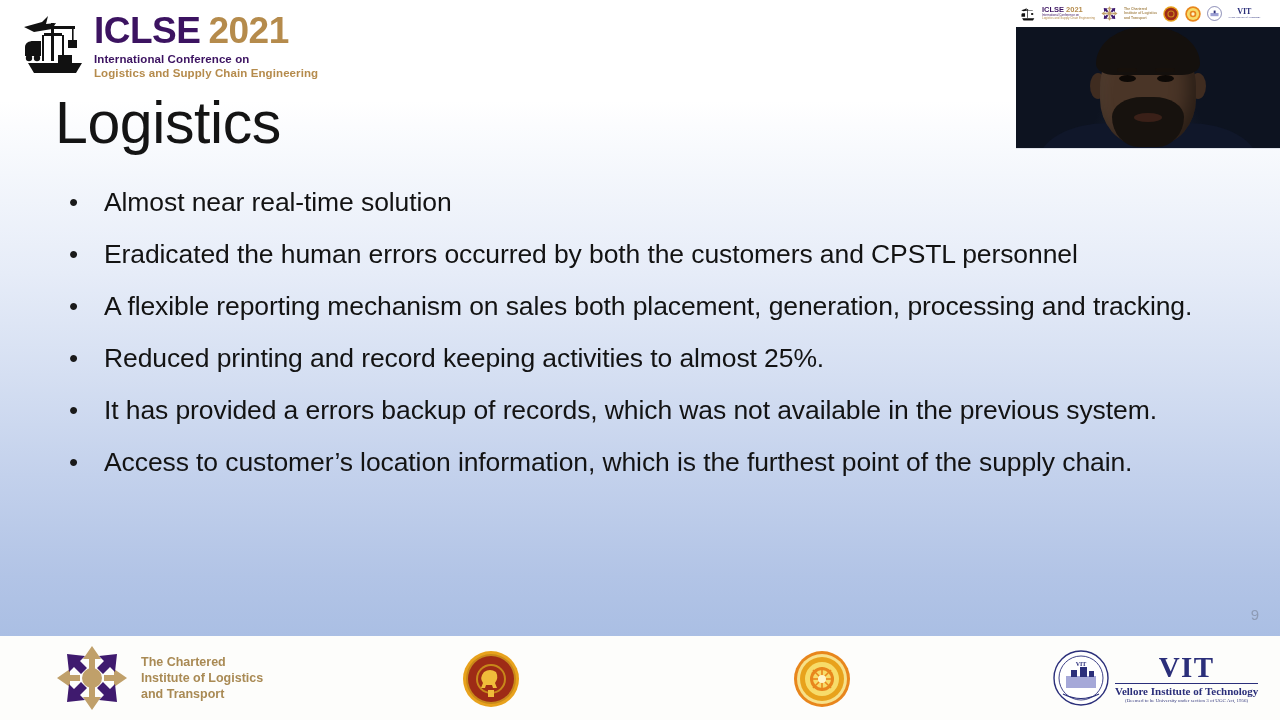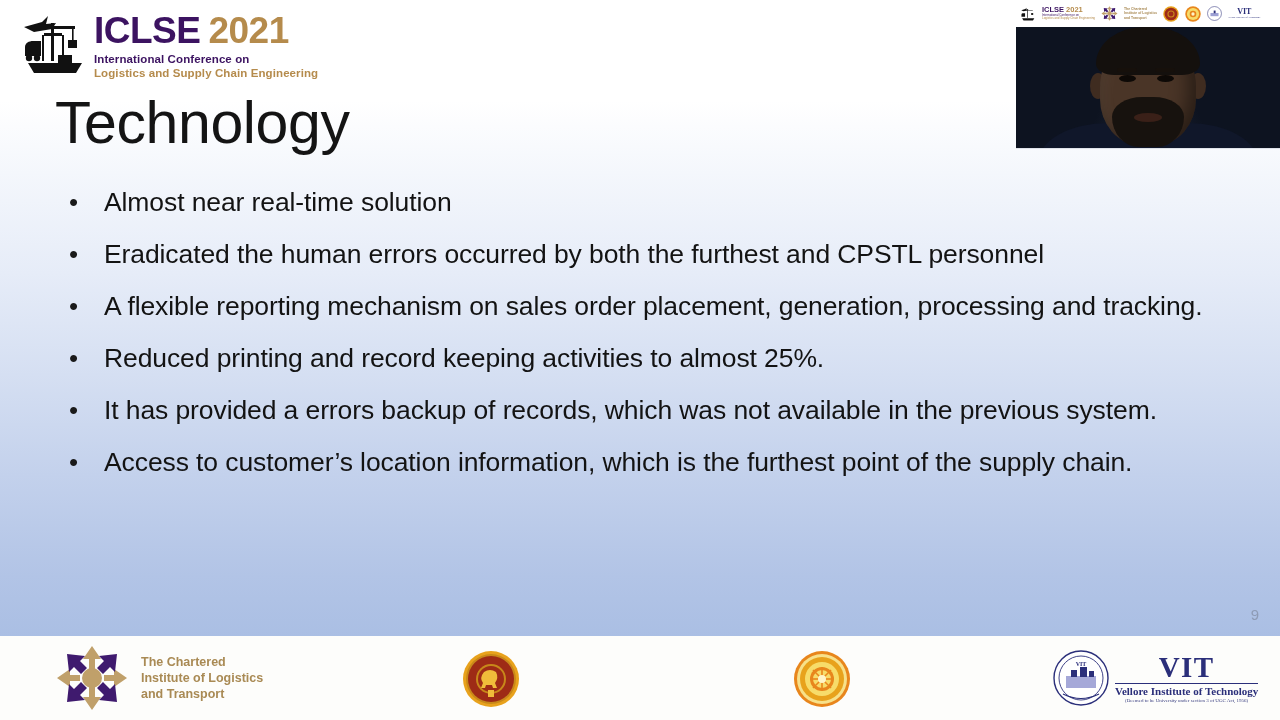--- a/index.html
+++ b/index.html
@@ -172,34 +172,34 @@
     </svg>
     <div class="logo-text-block">
       <div class="logo-title">
         <span class="iclse">ICLSE</span><span class="year">2021</span>
       </div>
       <div class="logo-sub1">International Conference on</div>
       <div class="logo-sub2">Logistics and Supply Chain Engineering</div>
     </div>
   </div>
 
-  <div id="page-title">Technology</div>
+  <div id="page-title">Logistics</div>
 
   <div id="bullet-list">
     <div class="bullet-row">
       <span class="bullet-dot">•</span>
       <span class="bullet-text">Almost near real-time solution</span>
     </div>
     <div class="bullet-row">
       <span class="bullet-dot">•</span>
-      <span class="bullet-text">Eradicated the human errors occurred by both the furthest and CPSTL personnel</span>
-    </div>
-    <div class="bullet-row">
-      <span class="bullet-dot">•</span>
-      <span class="bullet-text">A flexible reporting mechanism on sales order placement, generation, processing and tracking.</span>
+      <span class="bullet-text">Eradicated the human errors occurred by both the customers and CPSTL personnel</span>
+    </div>
+    <div class="bullet-row">
+      <span class="bullet-dot">•</span>
+      <span class="bullet-text">A flexible reporting mechanism on sales both placement, generation, processing and tracking.</span>
     </div>
     <div class="bullet-row">
       <span class="bullet-dot">•</span>
       <span class="bullet-text">Reduced printing and record keeping activities to almost 25%.</span>
     </div>
     <div class="bullet-row">
       <span class="bullet-dot">•</span>
       <span class="bullet-text">It has provided a errors backup of records, which was not available in the previous system.</span>
     </div>
     <div class="bullet-row">

